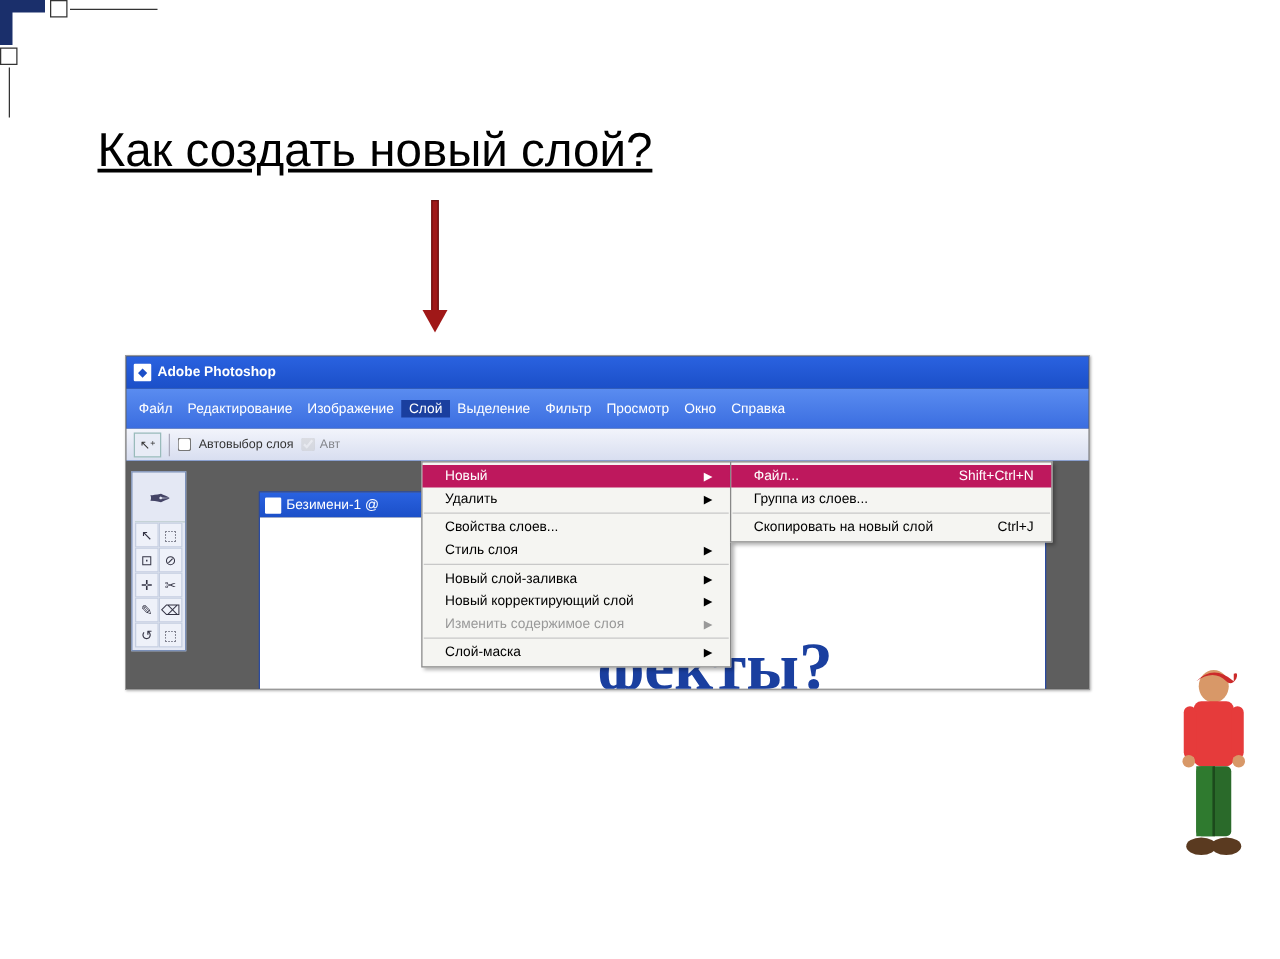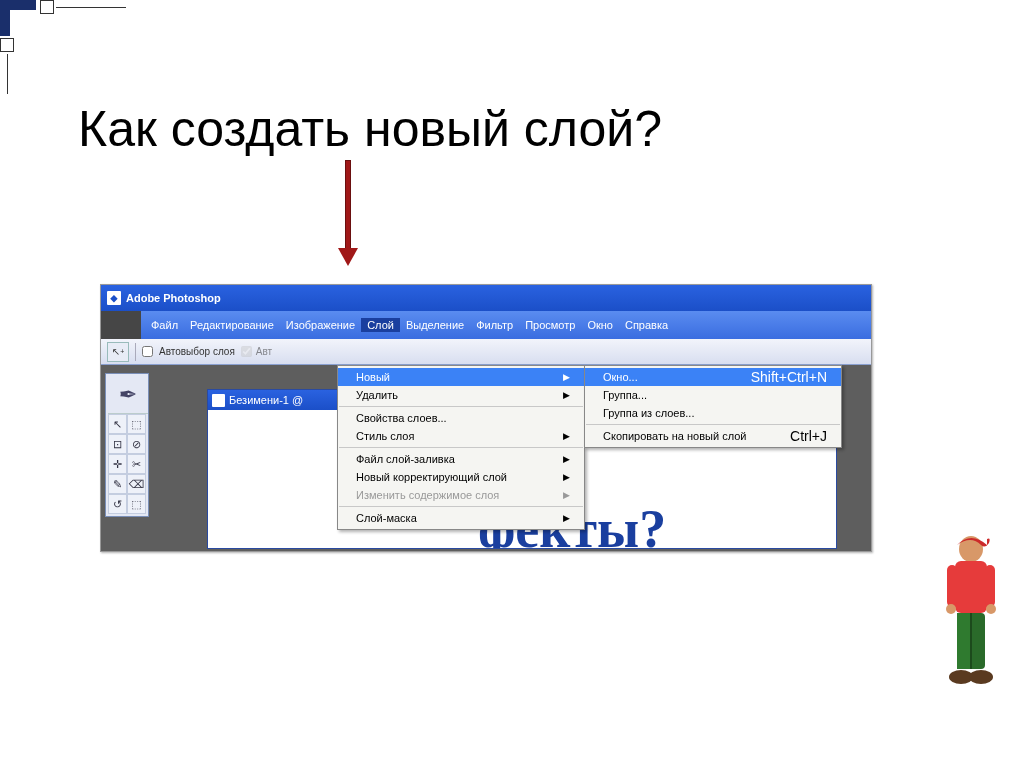--- a/index.html
+++ b/index.html
@@ -6,33 +6,33 @@
   body { font-family: Arial, sans-serif; background: #fff; width: 1024px; height: 767px; position: relative; overflow: hidden; }
 
   .corner-decor { position: absolute; top: 0; left: 0; width: 150px; height: 60px; }
   .corner-decor .sq1 { position: absolute; top: 0; left: 0; width: 36px; height: 36px; background: #1a2f6b; }
   .corner-decor .sq2 { position: absolute; top: 10px; left: 10px; width: 28px; height: 28px; background: #fff; }
   .corner-decor .sq3 { position: absolute; top: 0; left: 40px; width: 14px; height: 14px; border: 1px solid #333; background: #fff; }
   .corner-decor .line1 { position: absolute; top: 7px; left: 56px; width: 70px; height: 1px; background: #333; }
   .corner-decor .sq4 { position: absolute; top: 38px; left: 0; width: 14px; height: 14px; border: 1px solid #333; background: #fff; }
   .corner-decor .line2 { position: absolute; top: 54px; left: 7px; width: 1px; height: 40px; background: #333; }
 
-  .slide-title { position: absolute; top: 100px; left: 78px; font-size: 50px; color: #000; }
+  .slide-title { position: absolute; top: 100px; left: 78px; font-size: 38px; color: #000; text-decoration: underline; }
 
   .arrow-down { position: absolute; top: 160px; left: 338px; width: 20px; height: 110px; }
   .arrow-down .shaft { position: absolute; top: 0; left: 7px; width: 6px; height: 90px; background: #a01818; border: 1px solid #6a0f0f; }
   .arrow-down .head { position: absolute; top: 88px; left: 0; width: 0; height: 0; border-left: 10px solid transparent; border-right: 10px solid transparent; border-top: 18px solid #a01818; }
 
   .screenshot { position: absolute; top: 284px; left: 100px; width: 772px; height: 268px; border: 1px solid #999; box-shadow: 1px 1px 2px rgba(0,0,0,.3); overflow: hidden; background: #464646; }
 
   .titlebar { height: 26px; background: linear-gradient(#2a62e0, #1b4fc8); display: flex; align-items: center; padding: 0 6px; color: #fff; font-size: 11px; font-family: Tahoma, sans-serif; }
   .titlebar .ps-icon { width: 14px; height: 14px; background: #fff; margin-right: 5px; border-radius: 1px; display:flex; align-items:center; justify-content:center; color:#1b4fc8; font-size:9px; font-weight:bold; }
   .titlebar .title-text { font-weight: bold; }
 
-  .menubar { height: 28px; background: linear-gradient(#5a8cf0, #3a6de0); display: flex; align-items: center; padding: 0 4px; font-size: 11px; font-family: Tahoma, sans-serif; color: #fff; margin-left: 40px; }
+  .menubar { height: 16px; background: linear-gradient(#5a8cf0, #3a6de0); display: flex; align-items: center; padding: 16px 4px; font-size: 11px; font-family: Tahoma, sans-serif; color: #fff; }
   .menubar .menu-item { padding: 1px 6px; cursor: default; }
   .menubar .menu-item.active { background: #1a3f9f; }
 
   .optbar { height: 26px; background: linear-gradient(#f2f4fb, #d8def0); border-bottom: 1px solid #8aa0d0; display: flex; align-items: center; padding: 0 6px; font-size: 10px; font-family: Tahoma, sans-serif; color: #333; gap: 6px; }
   .optbar .tool-btn { width: 22px; height: 20px; border: 1px solid #9bb; background: #e8ecf6; display:flex; align-items:center; justify-content:center; }
   .optbar .sep { width: 1px; height: 18px; background: #aab; }
   .optbar input[type=checkbox] { width: 11px; height: 11px; }
   .optbar .chk-disabled { opacity: .55; justify-content: flex-end; }
 
   .workarea { position: relative; height: calc(100% - 70px); background: #5e5e5e; }
@@ -44,26 +44,26 @@
 
   .doc-window { position: absolute; top: 24px; left: 106px; width: 630px; height: 160px; border: 1px solid #2a4aa0; }
   .doc-titlebar { height: 20px; background: linear-gradient(#2a62e0,#1b4fc8); color:#fff; font-size:11px; font-family:Tahoma,sans-serif; display:flex; align-items:center; padding:0 4px; }
   .doc-titlebar .doc-icon { width:13px; height:13px; background:#fff; margin-right:4px; border-radius:1px; }
   .doc-canvas { height: calc(100% - 20px); background: #fff; position: relative; overflow:hidden; }
   .canvas-text { position:absolute; bottom: -12px; left: 270px; font-family: 'Times New Roman', serif; font-size: 54px; font-weight: bold; color: #1a3f9f; }
 
   .dropdown1 { position: absolute; top: 0; left: 236px; width: 248px; background: #f5f5f2; border: 1px solid #888; font-size: 11px; font-family: Tahoma, sans-serif; color: #000; box-shadow: 2px 2px 3px rgba(0,0,0,.3); padding: 2px 0; }
   .dd-item { display: flex; align-items: center; justify-content: space-between; height: 18px; padding: 0 14px 0 18px; cursor: default; }
   .dd-item.disabled { color: #999; }
-  .dd-item.highlight { background: #3b82f6; color: #fff; }
+  .dd-item.highlight { background: #be185d; color: #fff; }
   .dd-item .sub-arrow { font-size: 9px; }
   .dd-sep { height: 1px; background: #c8c8c8; margin: 2px 1px; }
 
   .dropdown2 { position: absolute; top: 0; left: 483px; width: 258px; background: #f5f5f2; border: 1px solid #888; font-size: 11px; font-family: Tahoma, sans-serif; color: #000; box-shadow: 2px 2px 3px rgba(0,0,0,.3); padding: 2px 0; }
-  .dd-item .shortcut { color: inherit; font-size: 14px; }
+  .dd-item .shortcut { color: inherit; font-size: 11px; }
 
   .character { position: absolute; right: 15px; bottom: 60px; width: 76px; height: 180px; }
   .char-svg { width: 100%; height: 100%; }
 </style>
 </head>
 <body>
 
 <div class="corner-decor">
   <div class="sq1"></div>
     <div class="sq2"></div>
@@ -161,45 +161,41 @@
         <div class="dd-item">
           <span>Свойства слоев...</span>
           <span></span>
         </div>
         <div class="dd-item">
           <span>Стиль слоя</span>
           <span class="sub-arrow">▶</span>
         </div>
         <div class="dd-sep"></div>
         <div class="dd-item">
-          <span>Файл слой-заливка</span>
+          <span>Новый слой-заливка</span>
           <span class="sub-arrow">▶</span>
         </div>
         <div class="dd-item">
           <span>Новый корректирующий слой</span>
           <span class="sub-arrow">▶</span>
         </div>
         <div class="dd-item disabled">
           <span>Изменить содержимое слоя</span>
           <span class="sub-arrow">▶</span>
         </div>
         <div class="dd-sep"></div>
         <div class="dd-item">
           <span>Слой-маска</span>
           <span class="sub-arrow">▶</span>
         </div>
       </div>
     <div class="dropdown2" id="dd2">
         <div class="dd-item highlight">
-          <span>Окно...</span>
+          <span>Файл...</span>
           <span class="shortcut">Shift+Ctrl+N</span>
-        </div>
-        <div class="dd-item">
-          <span>Группа...</span>
-          <span></span>
         </div>
         <div class="dd-item">
           <span>Группа из слоев...</span>
           <span></span>
         </div>
         <div class="dd-sep"></div>
         <div class="dd-item">
           <span>Скопировать на новый слой</span>
           <span class="shortcut">Ctrl+J</span>
         </div>

